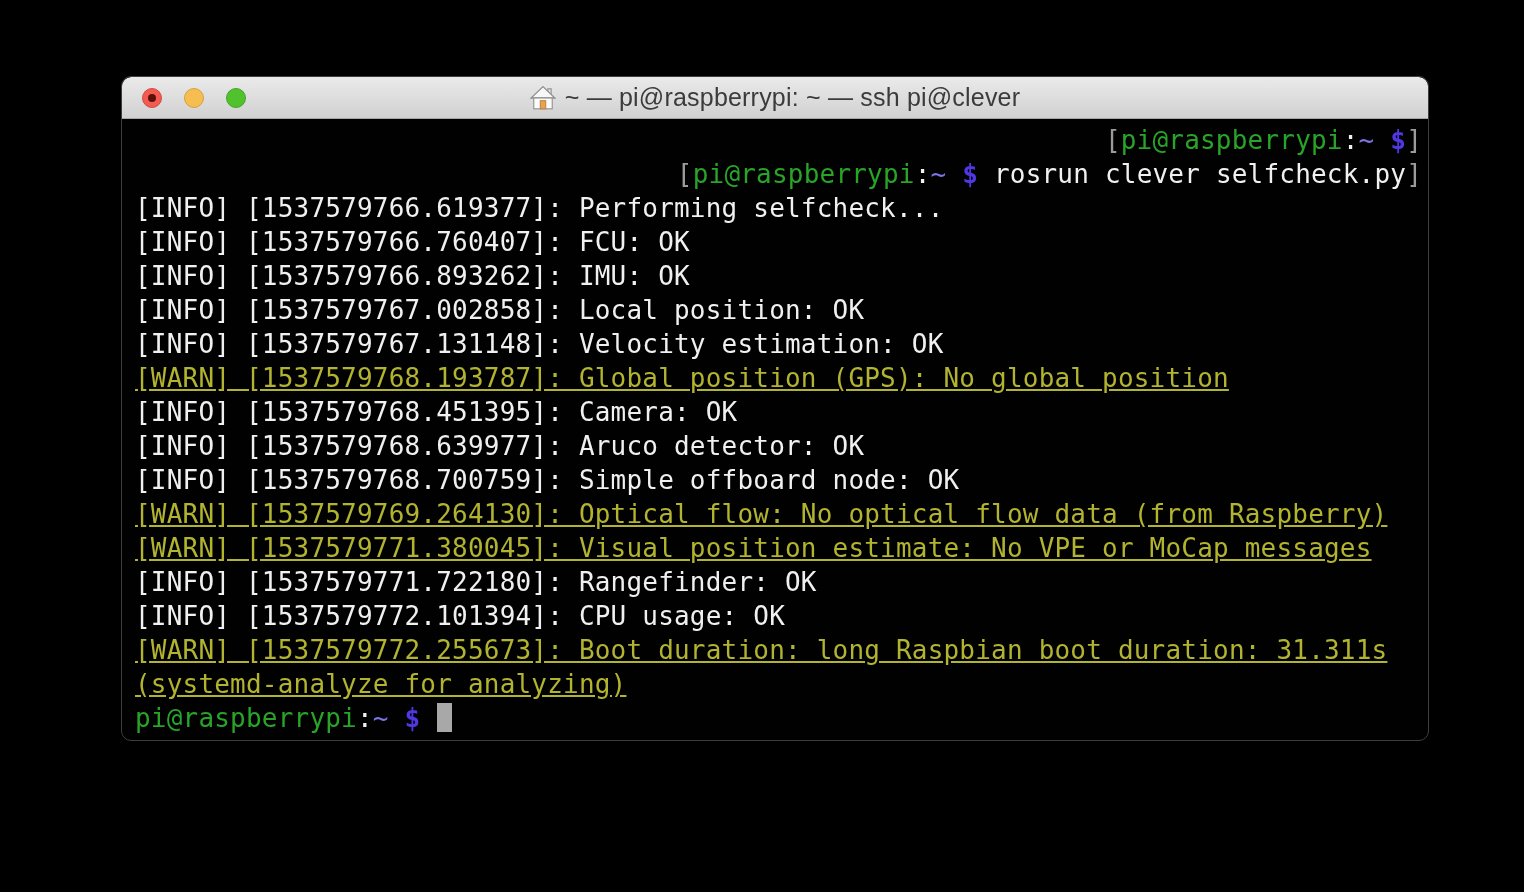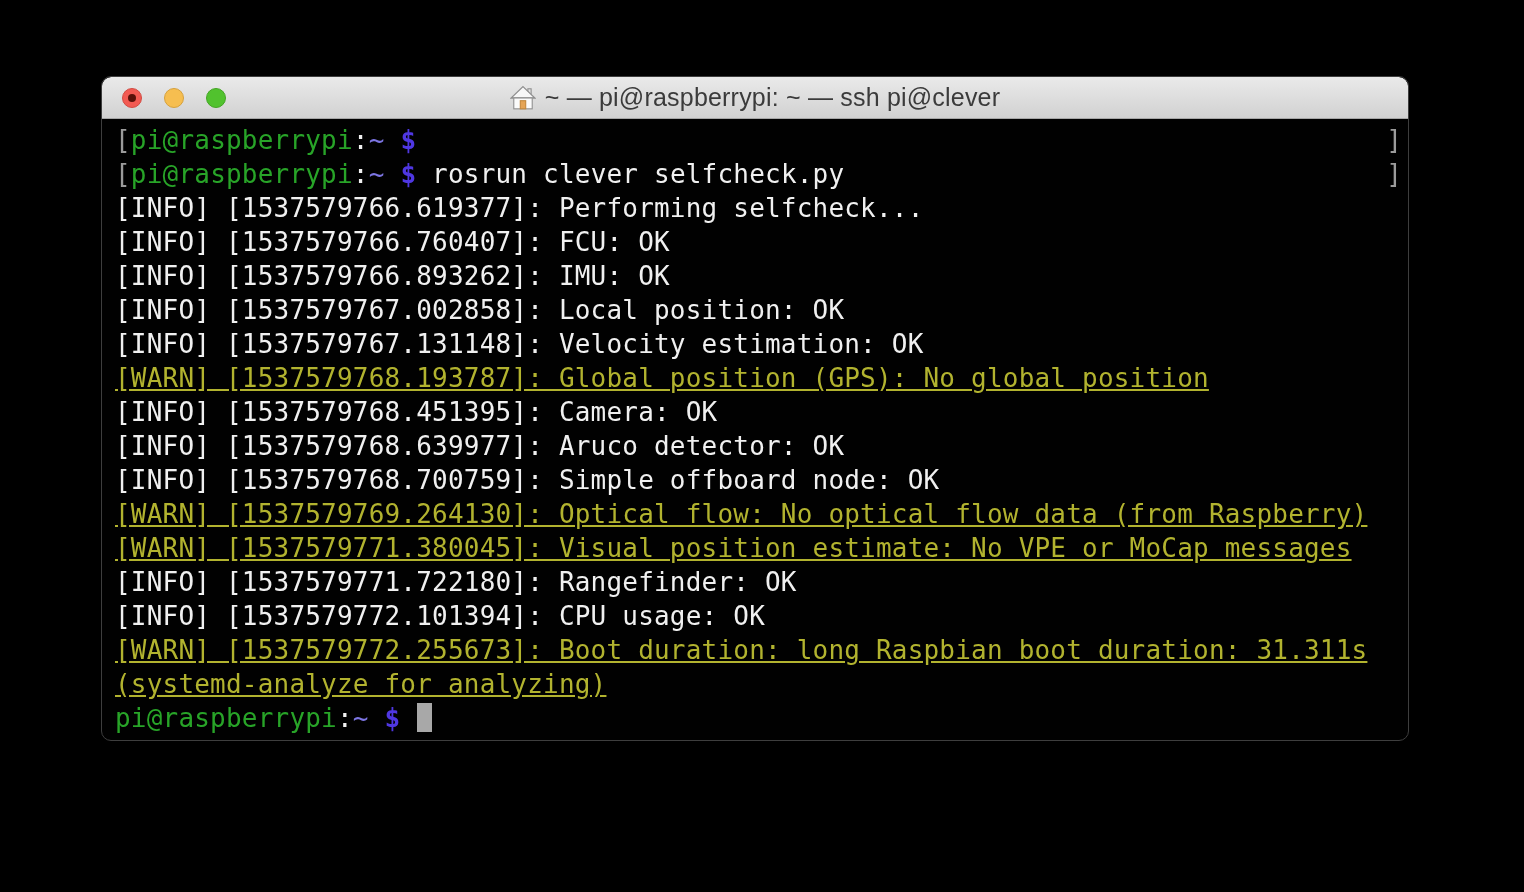--- a/index.html
+++ b/index.html
@@ -1,20 +1,20 @@
 <!DOCTYPE html>
 <html style="--c-info: #f0f0f0; --c-warn: #b2b32f; --c-user_host: #28a428; --c-tilde: #7d76e4; --c-dollar: #4f37e2; --c-bracket: #9b9b9b; --c-cursor: #a8a8a8; --c-tl_red: #f25a52; --c-tl_red_dot: #591109; --c-tl_yellow: #f6be50; --c-tl_green: #51c22e;"><head>
 <meta charset="utf-8">
 <style>
   * { margin:0; padding:0; box-sizing:border-box; }
   html,body { width:1524px; height:892px; background:#000; overflow:hidden;
               font-family:"Liberation Sans", sans-serif; }
 
   .window {
-    position:absolute; left:101px; top:76px; width:1308px; height:665px;
+    position:absolute; left:121px; top:76px; width:1308px; height:665px;
     background:#010101; border:1px solid #3e3e3e; border-radius:10px;
     overflow:hidden;
   }
 
   
   .titlebar {
     position:relative; height:42px;
     background:linear-gradient(#eaeaea, #d1d1d1);
     border-bottom:1px solid #a6a6a6;
     border-radius:9px 9px 0 0;
@@ -36,21 +36,21 @@
   .proxy-icon { width:26px; height:26px; }
 
   
   .term {
     padding:4px 6px 0 13px;
     font-family:"DejaVu Sans Mono", monospace;
     font-size:26px; line-height:34px; letter-spacing:.2px;
     white-space:pre;
   }
   .trow { height:34px; display:flex; align-items:center; white-space:pre; }
-  .trow.spread { justify-content:space-between; }
+  .trow.spread { justify-content:flex-end; }
   .tleft { white-space:pre; }
 
   .c-white   { color:var(--c-info,#f0f0f0); }
   .c-warn    { color:var(--c-warn,#b2b32f);text-decoration:underline; }
   .c-green   { color:var(--c-user_host,#28a428); }
   .c-tilde   { color:var(--c-tilde,#7d76e4); }
   .c-dollar  { color:var(--c-dollar,#4f37e2); font-weight:bold; }
   .c-bracket { color:var(--c-bracket,#9b9b9b); }
 
   .cursor {

